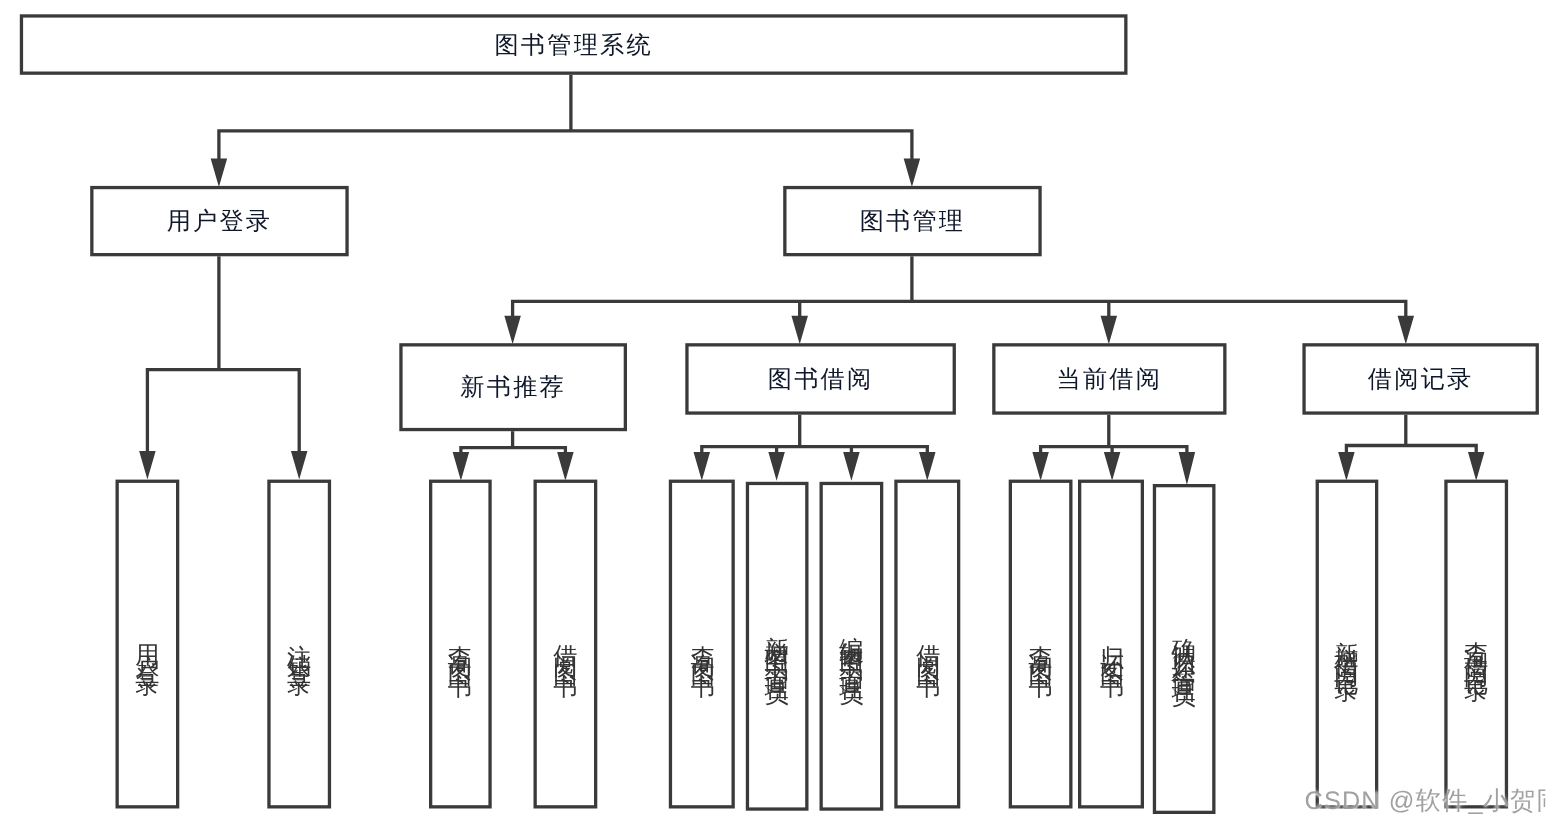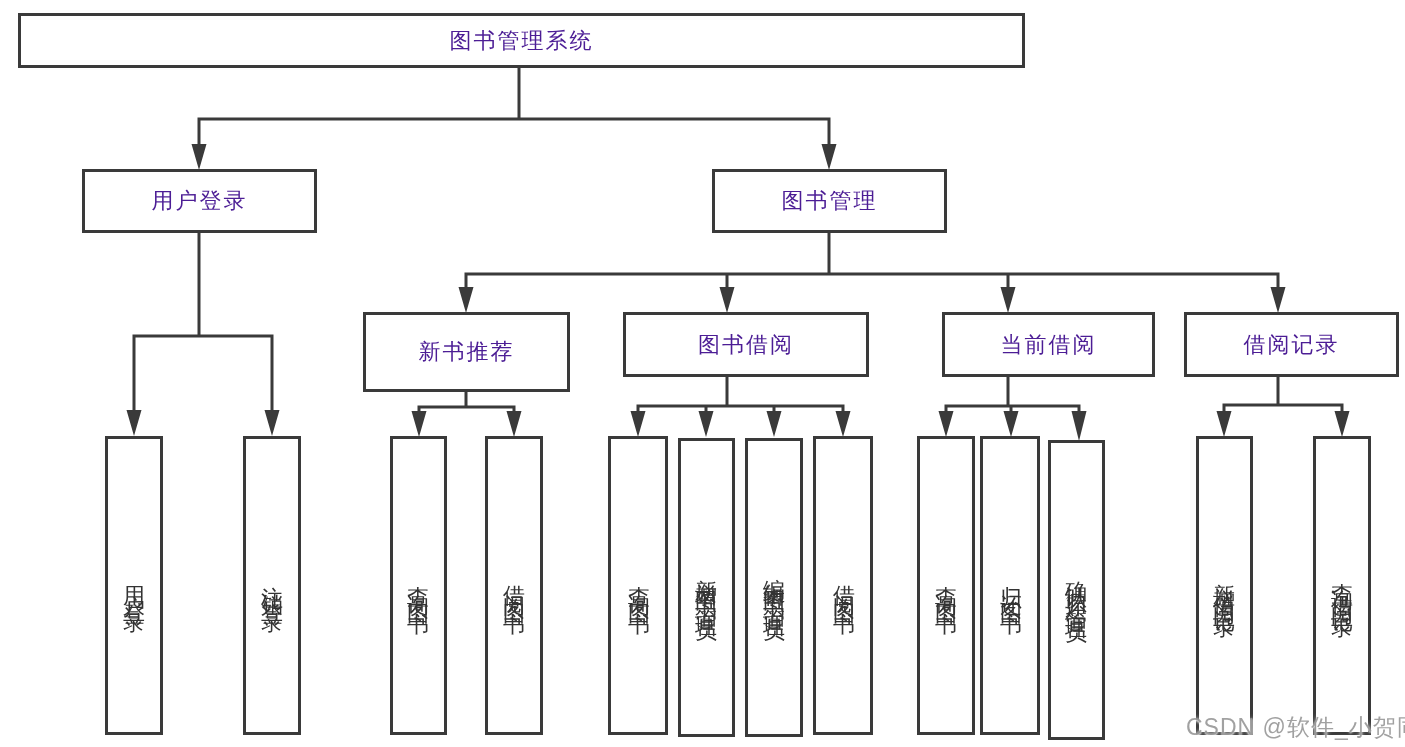--- a/index.html
+++ b/index.html
@@ -5,21 +5,21 @@
   html,body { margin:0; padding:0; background:#fff; }
   .stage {
     position:relative; width:1405px; height:747px; background:#ffffff;
     font-family:"Liberation Sans", sans-serif; overflow:hidden;
   }
   .wires { position:absolute; left:0; top:0; width:1405px; height:747px; }
   .hbox {
     position:absolute; box-sizing:border-box;
     border:3px solid #3a3a3a; background:#ffffff;
     display:flex; align-items:center; justify-content:center;
-    font-size:22px; color:#4c1d95; letter-spacing:2px; white-space:nowrap;font-family:Liberation Serif, serif;
+    font-size:22px; color:#0f172a; letter-spacing:2px; white-space:nowrap;font-family:Liberation Serif, serif;
   }
   .vbox {
     position:absolute; box-sizing:border-box;
     border:3px solid #3a3a3a; background:#ffffff;
     writing-mode:vertical-rl; text-orientation:mixed;
     text-align:center; line-height:51px;
     font-size:22px; color:#333333; letter-spacing:9px;
   }
   .watermark {
     position:absolute; left:1186px; top:712px; z-index:5;
@@ -53,21 +53,21 @@
              M1334.5 411 L1349.5 411 L1342 437 Z"></path>
   </svg>
 
   <div class="hbox" style="left:18px;top:13px;width:1007px;height:55px;">图书管理系统</div>
 
   <div class="hbox" style="left:82px;top:169px;width:235px;height:64px;">用户登录</div>
   <div class="hbox" style="left:712px;top:169px;width:235px;height:64px;">图书管理</div>
 
   <div class="hbox" style="left:363px;top:312px;width:207px;height:80px;">新书推荐</div>
   <div class="hbox" style="left:623px;top:312px;width:246px;height:65px;">图书借阅</div>
-  <div class="hbox" style="left:902px;top:312px;width:213px;height:65px;margin-left:40px;">当前借阅</div>
+  <div class="hbox" style="left:902px;top:312px;width:213px;height:65px;">当前借阅</div>
   <div class="hbox" style="left:1184px;top:312px;width:215px;height:65px;">借阅记录</div>
 
   <div class="vbox" style="left:105px;top:436px;width:58px;height:299px;">用户登录</div>
   <div class="vbox" style="left:243px;top:436px;width:58px;height:299px;">注销登录</div>
 
   <div class="vbox" style="left:390px;top:436px;width:57px;height:299px;">查询图书</div>
   <div class="vbox" style="left:485px;top:436px;width:58px;height:299px;">借阅图书</div>
 
   <div class="vbox" style="left:608px;top:436px;width:60px;height:299px;">查询图书</div>
   <div class="vbox" style="left:678px;top:438px;width:57px;height:299px;letter-spacing:6px;">新增图书（管理员）</div>

